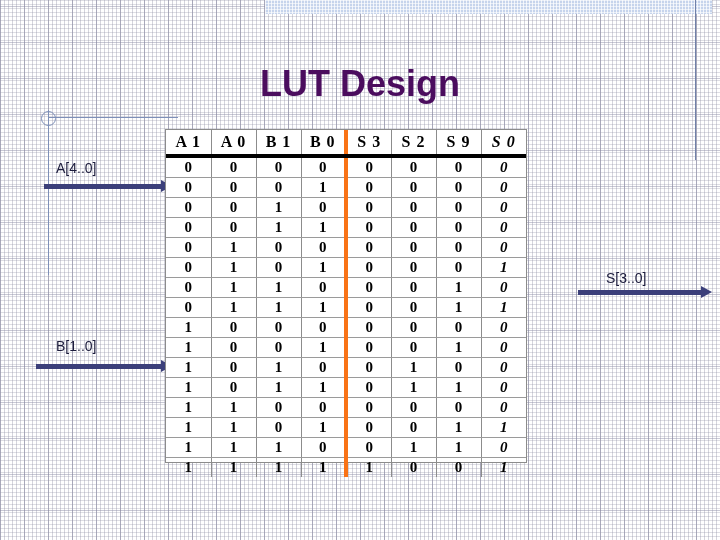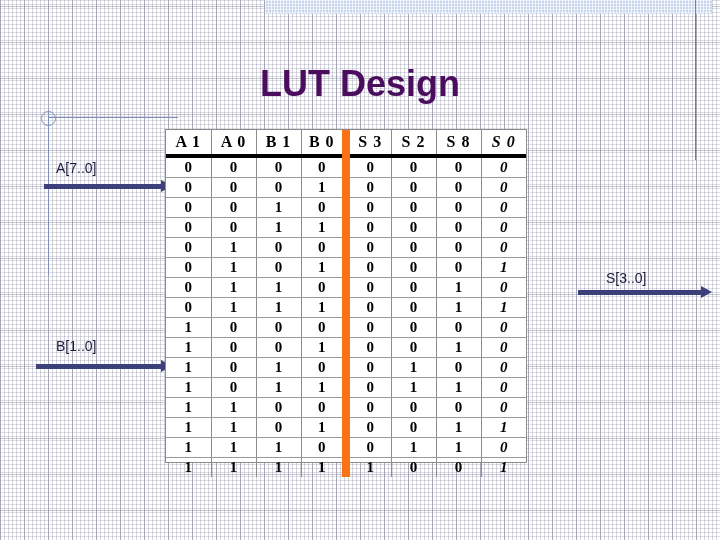--- a/index.html
+++ b/index.html
@@ -156,57 +156,57 @@
     letter-spacing: 1px;
   }
   table.lut td {
     font-size: 15px;
     height: 19px;
   }
   table.lut tr:last-child td { border-bottom: none; }
   table.lut th:last-child, table.lut td:last-child { border-right: none; font-style: italic; }
   
   table.lut th.sep-left, table.lut td.sep-left {
-    border-left: 8px solid #f97316;
+    border-left: 4px solid #f97316;
   }
 </style>
 </head>
 <body>
 
 <div id="slide">
 
   <div class="top-band"></div>
 
   <div class="guide-v-right"></div>
   <div class="guide-v-left"></div>
   <div class="guide-h-left"></div>
   <div class="guide-knob"></div>
 
   <div class="title">LUT Design</div>
 
-  <div class="io-label" id="label-a">A[7..0]</div>
+  <div class="io-label" id="label-a">A[4..0]</div>
   <div class="arrow" id="arrow-a"></div>
 
   <div class="io-label" id="label-b">B[1..0]</div>
   <div class="arrow" id="arrow-b"></div>
 
   <div class="io-label" id="label-s">S[3..0]</div>
   <div class="arrow" id="arrow-s"></div>
 
   <div id="lut-table-wrap">
     <table class="lut">
       <thead>
         <tr id="hdr-row">
             <th>A 1</th>
             <th>A 0</th>
             <th>B 1</th>
             <th>B 0</th>
             <th class="sep-left">S 3</th>
             <th>S 2</th>
-            <th>S 8</th>
+            <th>S 9</th>
             <th>S 0</th>
           </tr>
       </thead>
       <tbody id="body-rows">
           <tr>
             <td>0</td>
             <td>0</td>
             <td>0</td>
             <td>0</td>
             <td class="sep-left">0</td>

